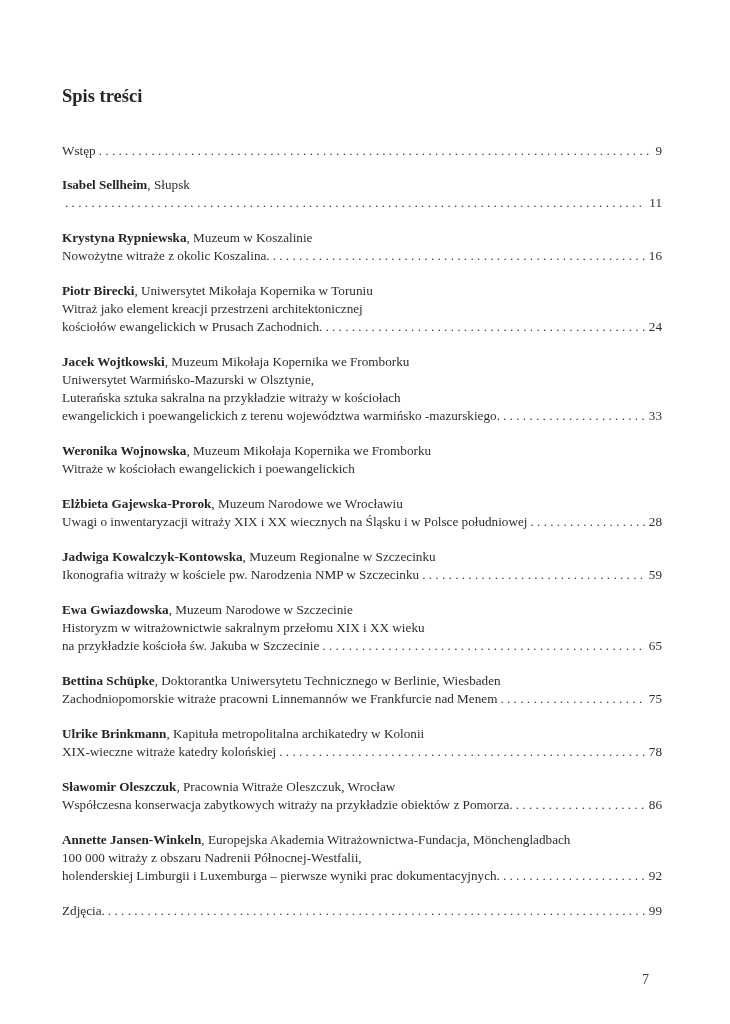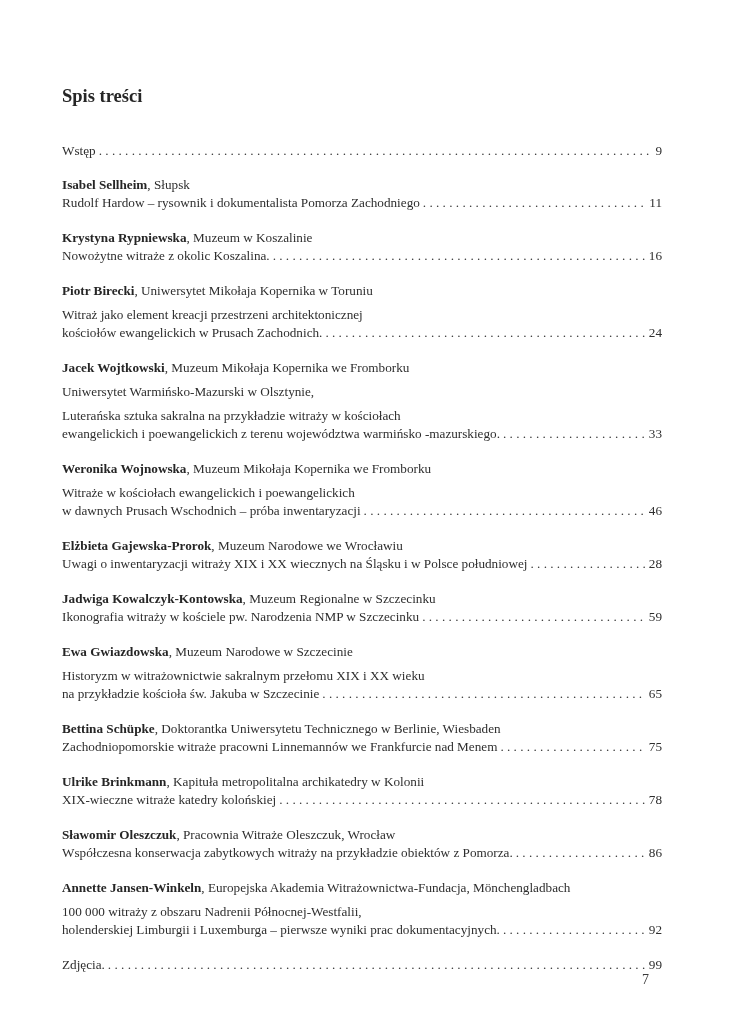--- a/index.html
+++ b/index.html
@@ -12,21 +12,21 @@
     font-size: 18.5px; font-weight: bold; color: #262626; margin: 0; text-align: center;
   }
   .toc {
     position: absolute; left: 62px; top: 142px; width: 600px;
     font-size: 13.2px; line-height: 18px;
   }
   .entry { margin-bottom: 17px; }
   .entry.first { margin-bottom: 16px; }
   .author-line { white-space: nowrap; }
   .author-name { font-weight: bold; color: #262626; }
-  .line { white-space: nowrap; margin-top: 6px; }
+  .line { white-space: nowrap; }
   .leader-line { display: flex; white-space: nowrap; align-items: baseline; }
   .leader-line .txt { flex: 0 0 auto; }
   .leader-line .dots {
     flex: 1 1 auto; overflow: hidden; margin: 0 3px; letter-spacing: 2.3px;
     color: #3a3a3a;
   }
   .leader-line .dots::before {
     content: ". . . . . . . . . . . . . . . . . . . . . . . . . . . . . . . . . . . . . . . . . . . . . . . . . . . . . . . . . . . . . . . . . . . . . . . . . . . . . . . . . . . . . . . . . . . . . . . . . . . . . . . . . . . . . . . . . . . . . . . . . . . . . . . . . . . . . . . . . . .";
     letter-spacing: 0px;
   }
@@ -45,21 +45,20 @@
     <div class="leader-line">
       <span class="txt">Wstęp</span>
       <span class="dots"></span>
       <span class="pg">9</span>
     </div>
   </div>
   <div id="entries-container">
       <div class="entry">
         <div class="author-line"><span class="author-name">Isabel Sellheim</span><span>, Słupsk</span></div>
         <div class="leader-line">
-          <span class="txt">Rudolf Hardow – rysownik i dokumentalista Pomorza Zachodniego</span>
           <span class="dots"></span>
           <span class="pg">11</span>
         </div>
       </div>
       <div class="entry">
         <div class="author-line"><span class="author-name">Krystyna Rypniewska</span><span>, Muzeum w Koszalinie</span></div>
         <div class="leader-line">
           <span class="txt">Nowożytne witraże z okolic Koszalina.</span>
           <span class="dots"></span>
           <span class="pg">16</span>
@@ -80,25 +79,20 @@
         <div class="line">Luterańska sztuka sakralna na przykładzie witraży w kościołach</div>
         <div class="leader-line">
           <span class="txt">ewangelickich i  poewangelickich  z terenu województwa warmińsko -mazurskiego.</span>
           <span class="dots"></span>
           <span class="pg">33</span>
         </div>
       </div>
       <div class="entry">
         <div class="author-line"><span class="author-name">Weronika Wojnowska</span><span>, Muzeum Mikołaja Kopernika we Fromborku</span></div>
         <div class="line">Witraże w kościołach ewangelickich i poewangelickich</div>
-        <div class="leader-line">
-          <span class="txt">w dawnych Prusach Wschodnich – próba inwentaryzacji</span>
-          <span class="dots"></span>
-          <span class="pg">46</span>
-        </div>
       </div>
       <div class="entry">
         <div class="author-line"><span class="author-name">Elżbieta Gajewska-Prorok</span><span>, Muzeum Narodowe we Wrocławiu</span></div>
         <div class="leader-line">
           <span class="txt">Uwagi o inwentaryzacji witraży XIX i XX wiecznych na Śląsku i w Polsce południowej</span>
           <span class="dots"></span>
           <span class="pg">28</span>
         </div>
       </div>
       <div class="entry">

